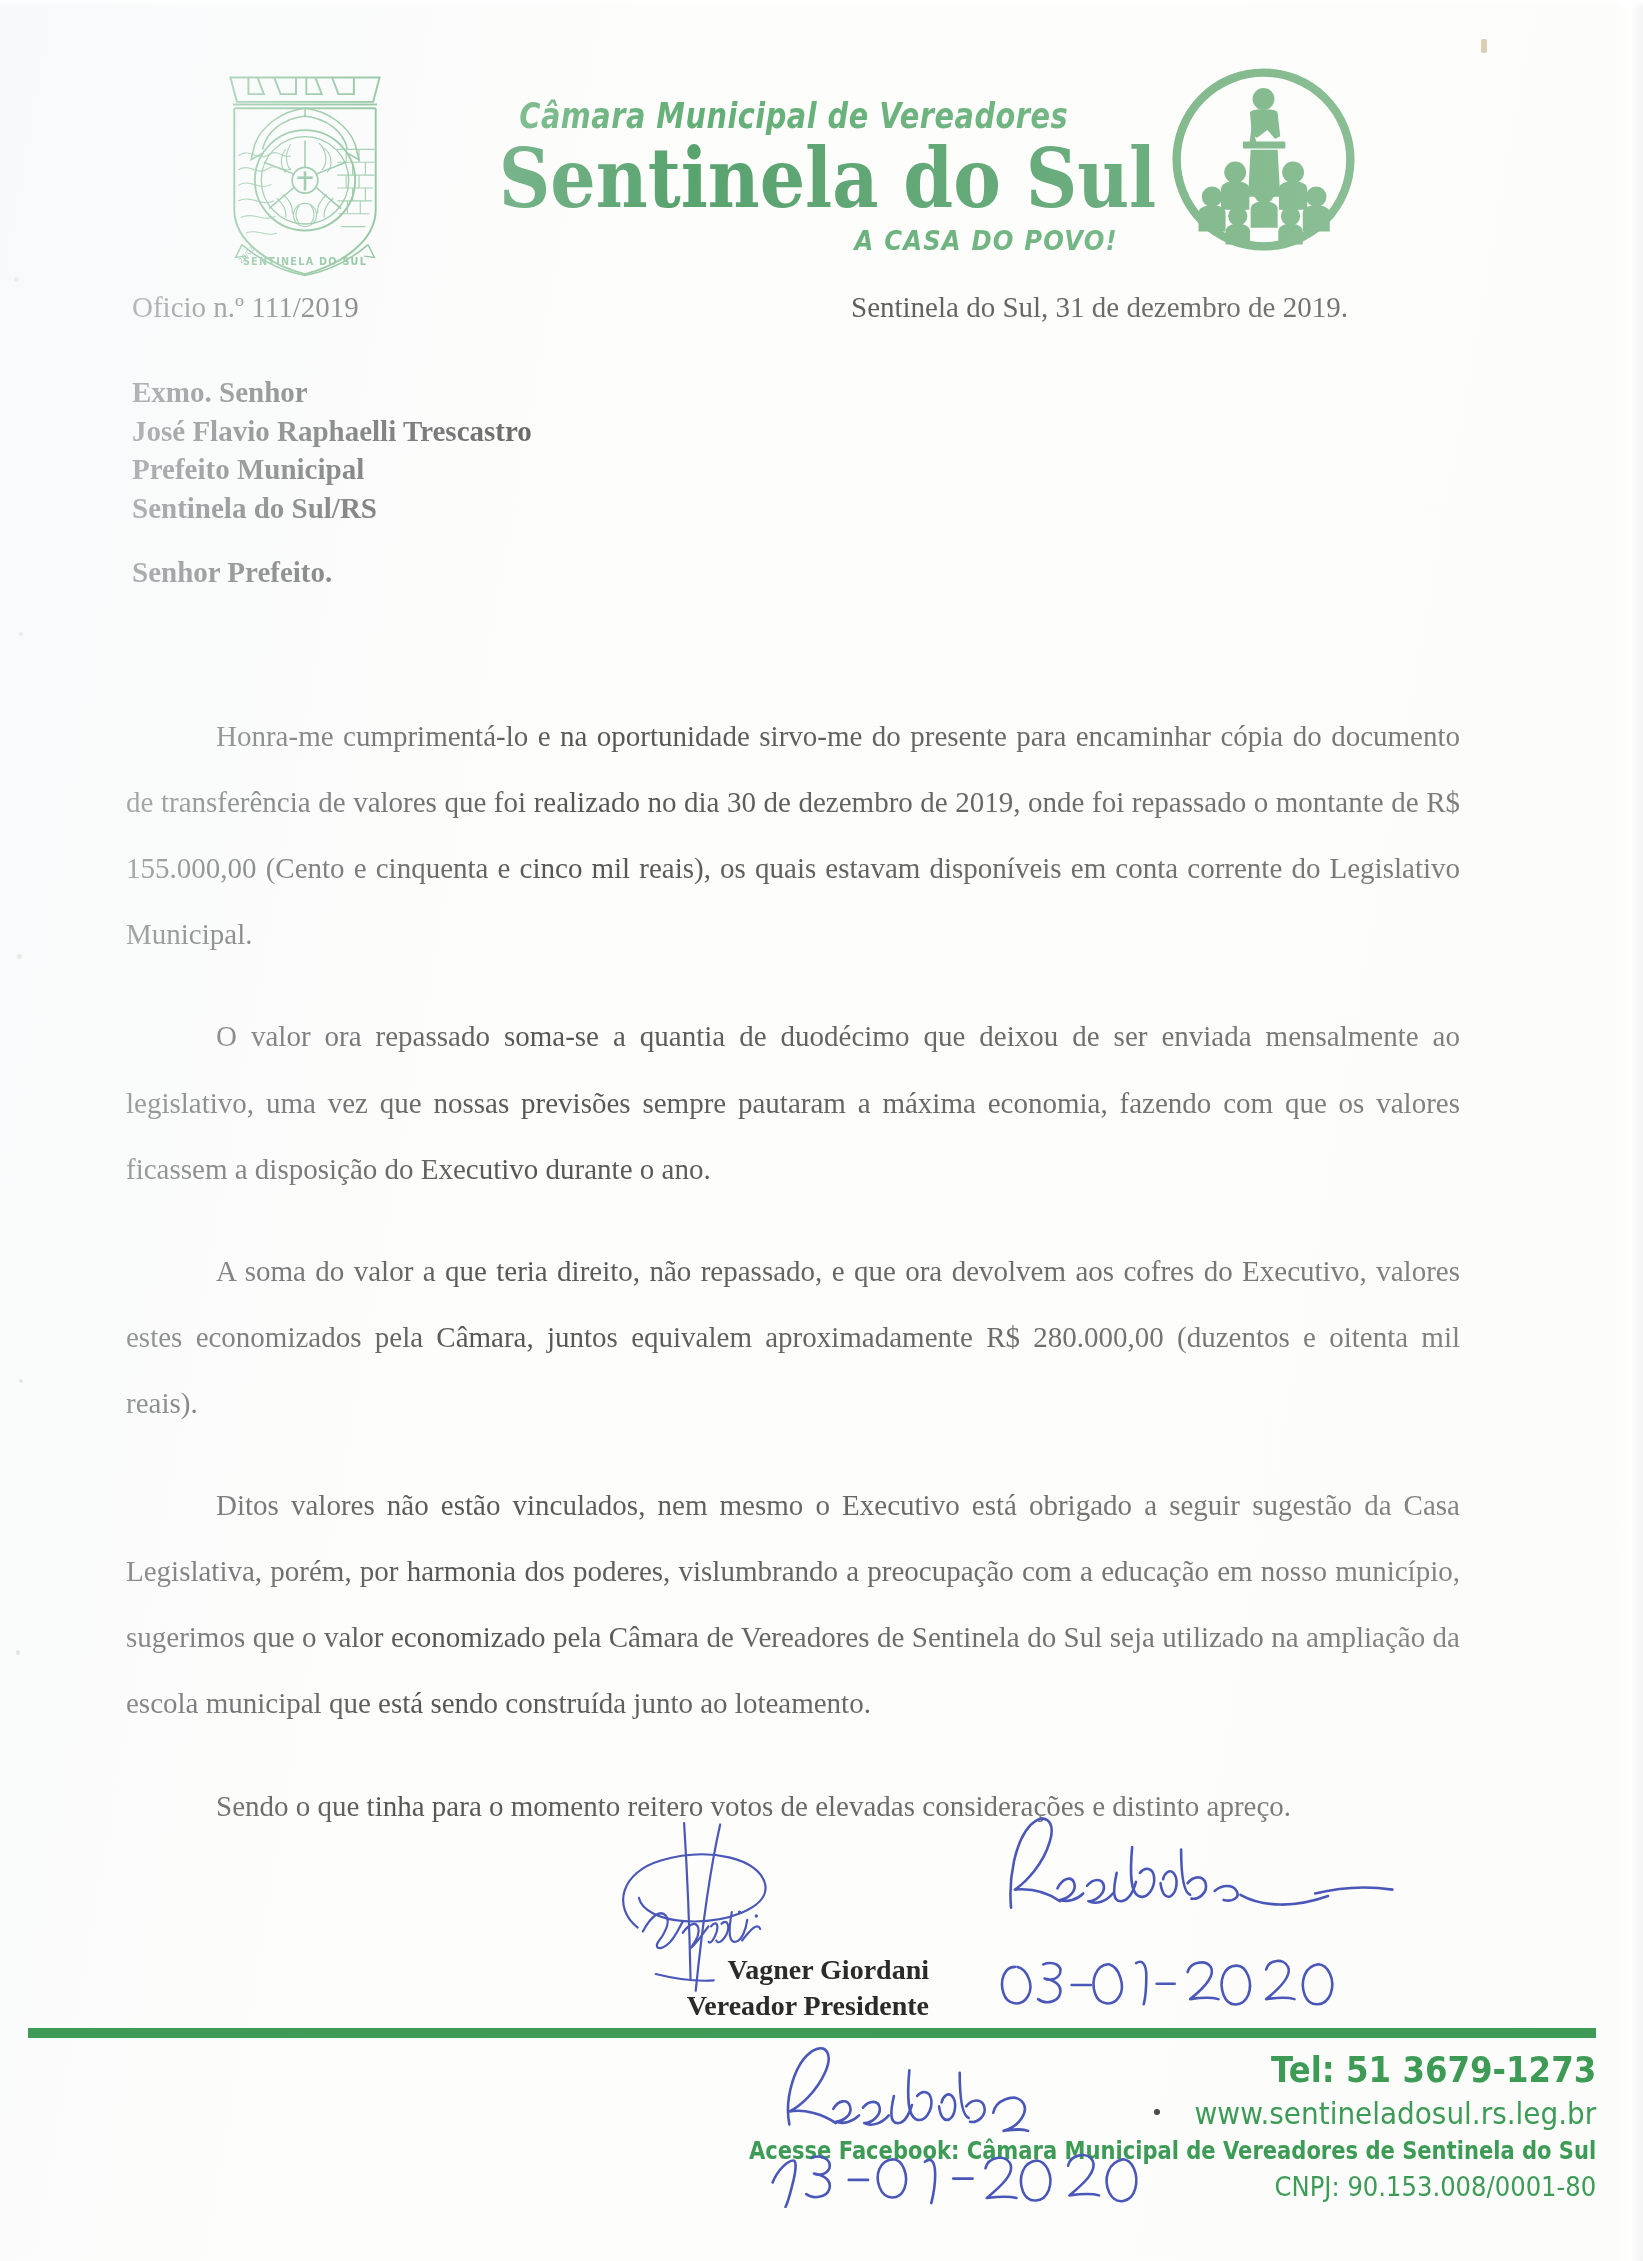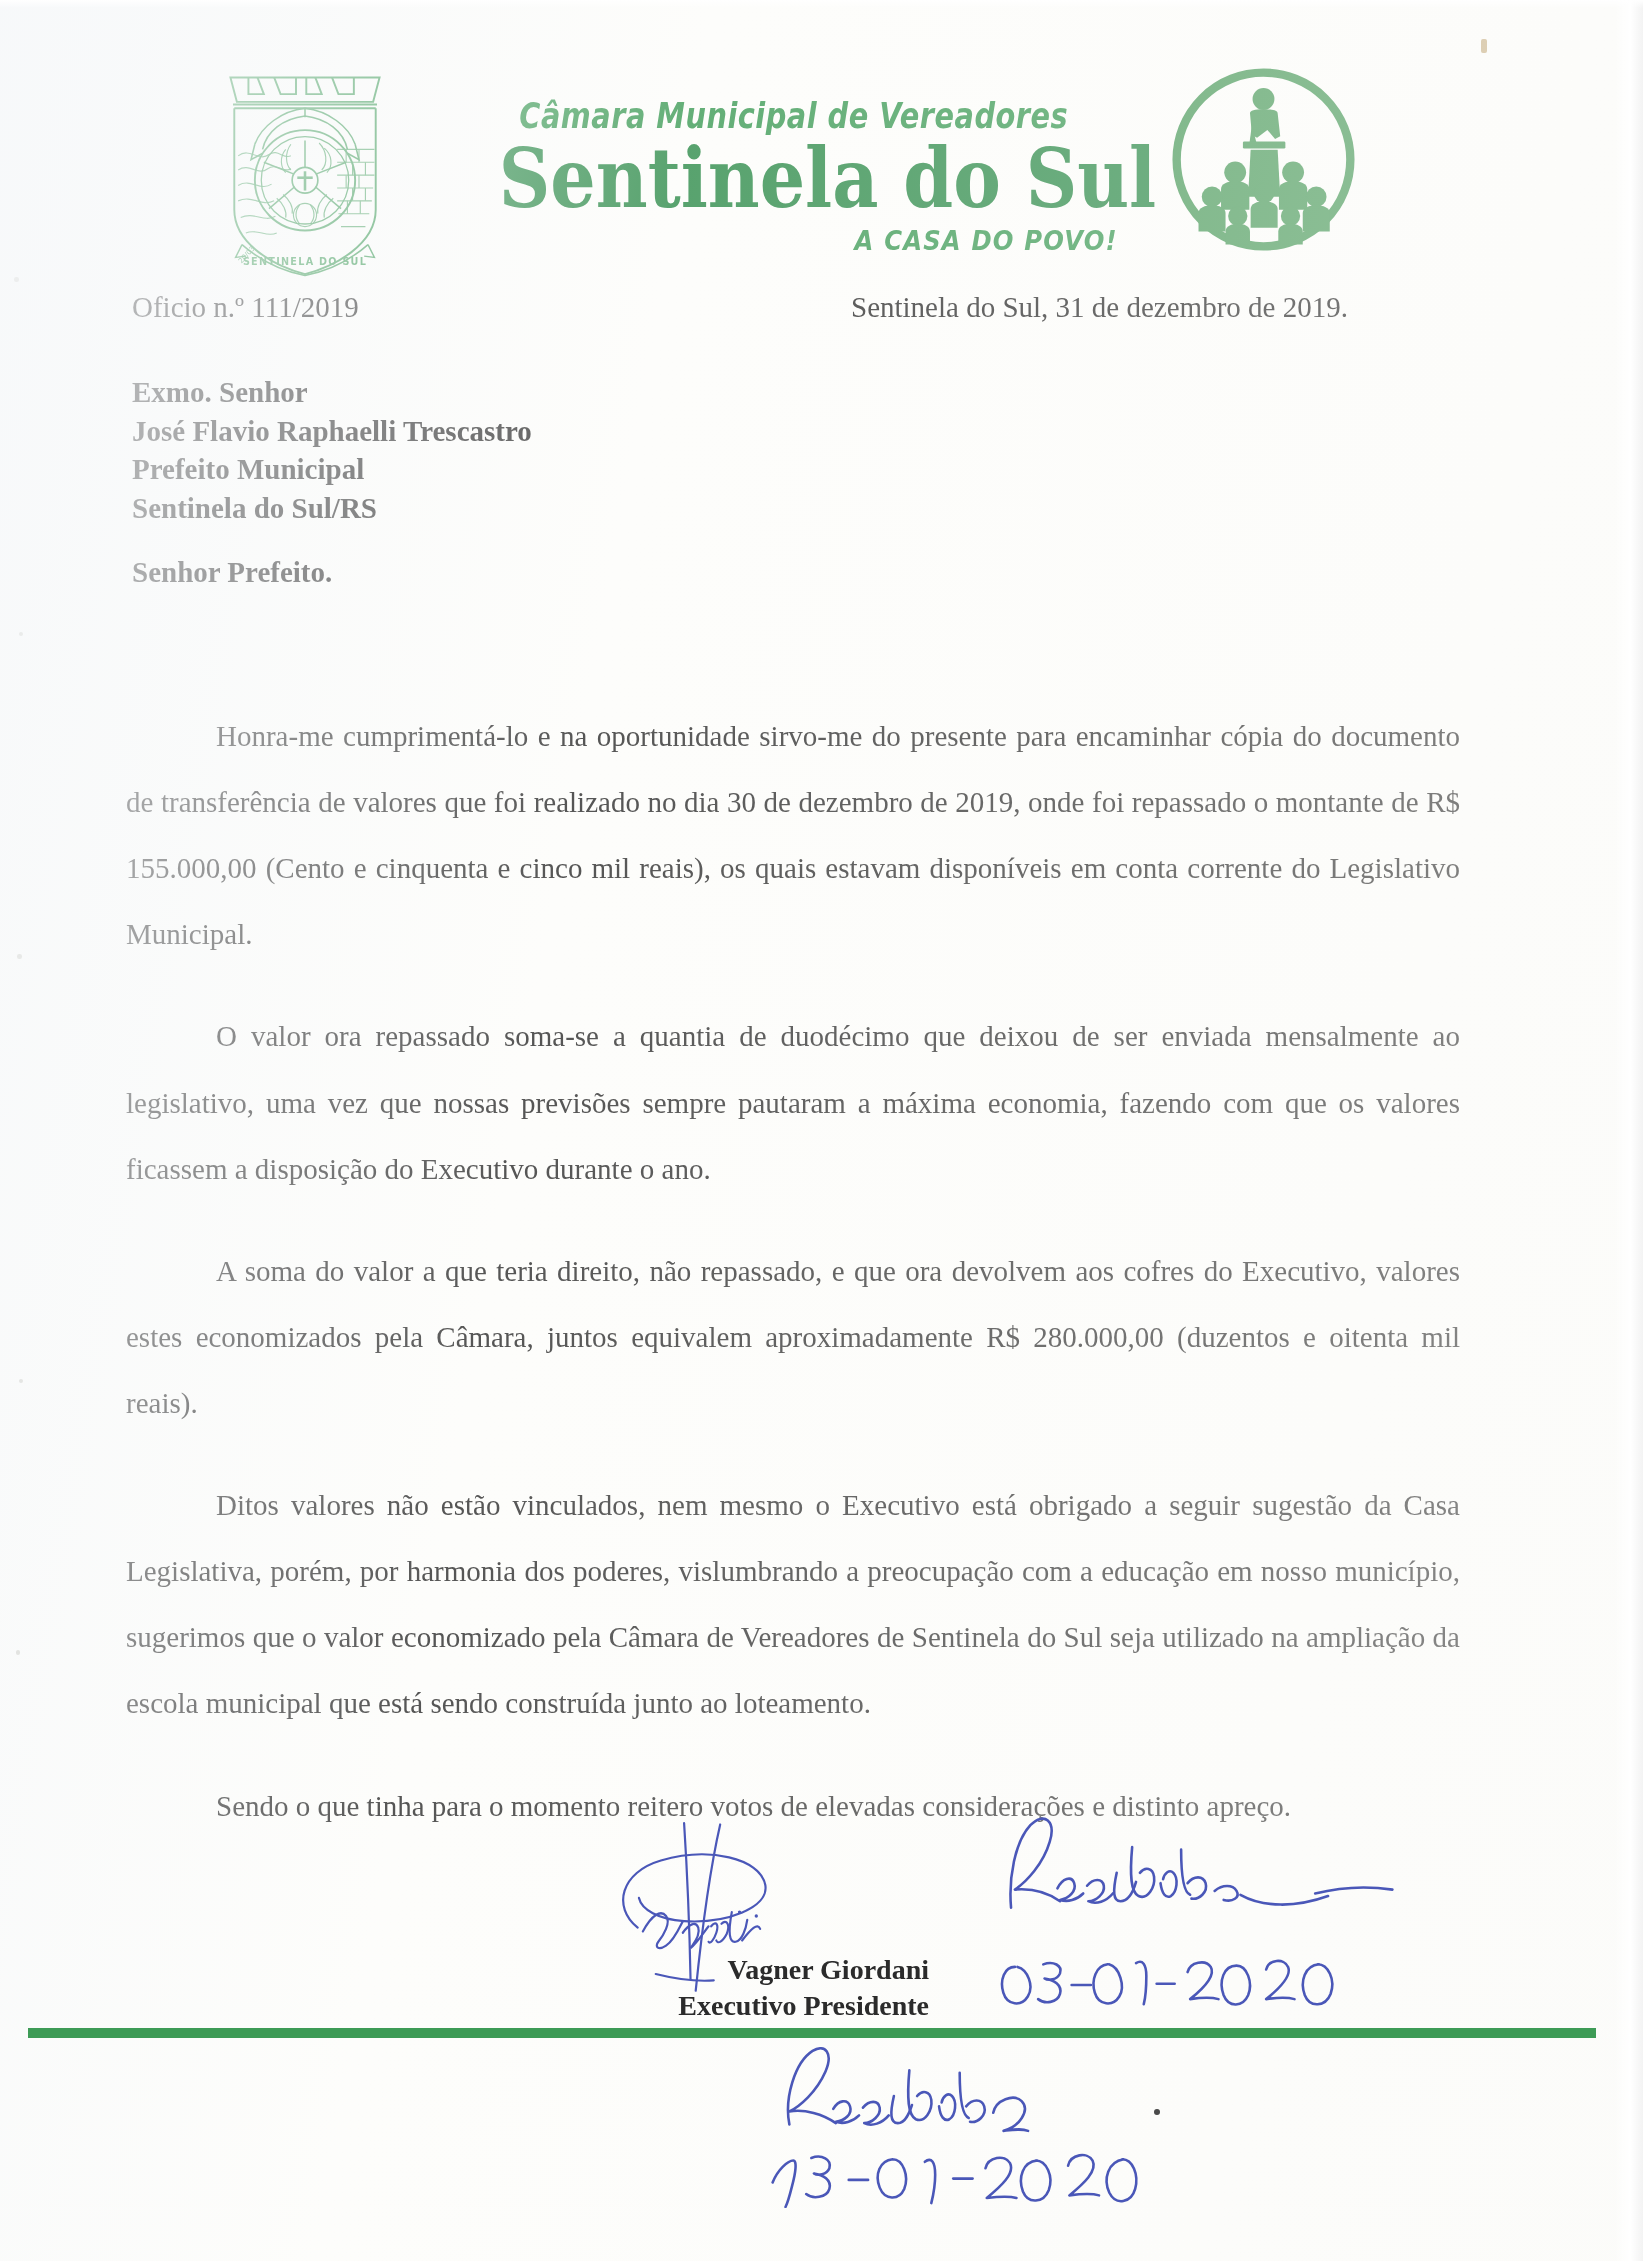--- a/index.html
+++ b/index.html
@@ -438,21 +438,21 @@
       </g>
       <g fill="#4a57b8">
         <circle cx="218" cy="146" r="2.6"></circle>
         <circle cx="244" cy="152" r="2.6"></circle>
       </g>
     </svg>
   </div>
 
   <div class="signature-block">
     <div>Vagner Giordani</div>
-    <div>Executivo Presidente</div>
+    <div>Vereador Presidente</div>
   </div>
 
   <div class="stamp-ink-1">
     <svg viewBox="0 0 700 330" xmlns="http://www.w3.org/2000/svg">
       <g fill="none" stroke="#4a57b8" stroke-width="4" stroke-linecap="round" stroke-linejoin="round">
 
         <path d="M28 150 C24 104 34 48 58 22 C80 0 98 16 88 48 C78 82 52 110 34 122 C58 120 84 126 104 140"></path>
         <path d="M100 120 C108 104 122 100 126 112 C130 124 118 136 104 138 C116 142 130 138 140 128"></path>
         <path d="M146 116 C156 104 170 104 172 116 C174 128 160 140 148 140 C160 146 176 140 186 128"></path>
         <path d="M192 96 C186 124 186 140 198 140 C210 140 218 124 222 110"></path>
@@ -475,20 +475,26 @@
         <path d="M378 240 C358 240 350 264 358 286 C366 306 388 304 396 286 C404 266 394 240 378 240"></path>
         <path d="M424 246 C428 230 452 228 458 242 C464 256 444 276 424 292 C438 290 454 288 468 292"></path>
         <path d="M506 238 C484 240 476 264 484 286 C492 306 516 304 524 284 C532 262 520 238 504 238"></path>
       </g>
     </svg>
   </div>
 
   <div class="footer-rule"></div>
 
   <div class="footer">
+    <div class="footer-right">
+      <div class="fr-tel">Tel: 51 3679-1273</div>
+      <div class="fr-site">www.sentineladosul.rs.leg.br</div>
+      <div class="fr-face">Acesse Facebook: Câmara Municipal de Vereadores de Sentinela do Sul</div>
+      <div class="fr-cnpj">CNPJ: 90.153.008/0001-80</div>
+    </div>
   </div>
   <div class="footer-dot"></div>
 
   <div class="stamp-ink-2">
     <svg viewBox="0 0 620 250" xmlns="http://www.w3.org/2000/svg">
       <g fill="none" stroke="#4a57b8" stroke-width="4" stroke-linecap="round" stroke-linejoin="round">
 
         <path d="M44 120 C36 80 52 24 80 6 C100 -6 112 10 100 38 C86 70 60 92 44 100 C68 96 96 104 116 118"></path>
         <path d="M112 96 C120 82 134 80 138 92 C142 104 130 114 116 116 C128 120 142 116 152 106"></path>
         <path d="M158 94 C168 82 182 82 184 94 C186 106 172 118 160 118 C172 124 188 118 198 106"></path>

